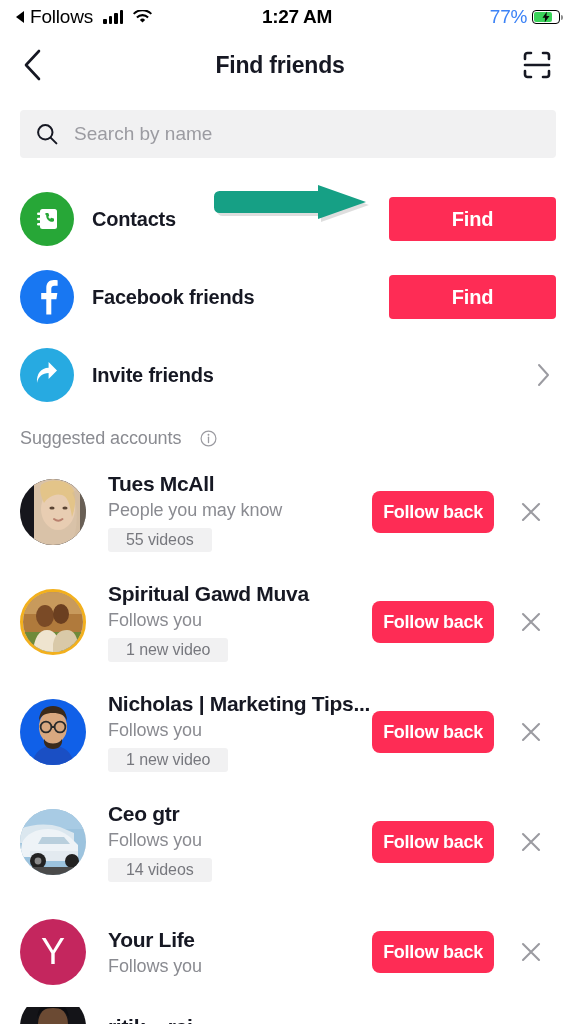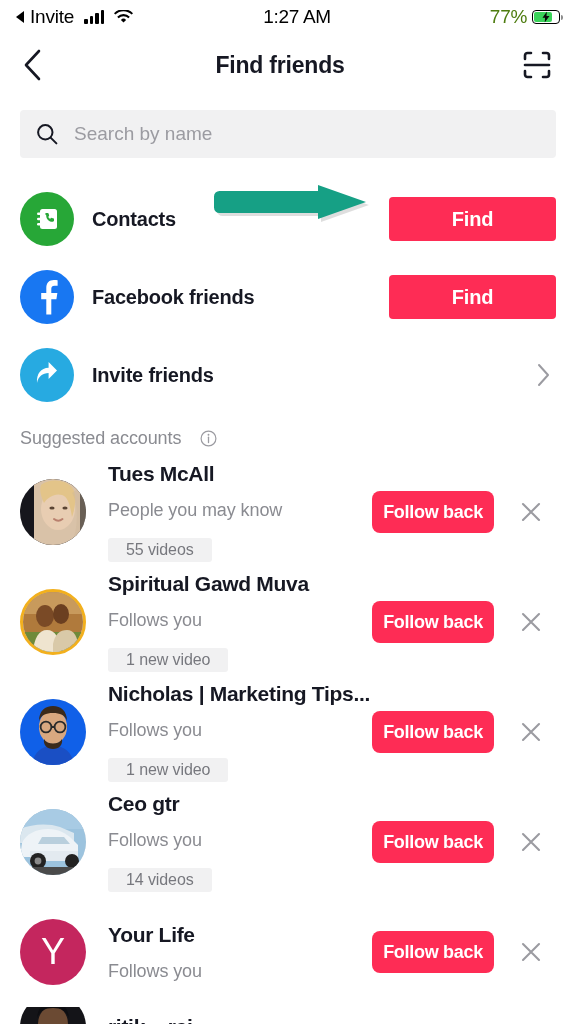--- a/index.html
+++ b/index.html
@@ -24,24 +24,24 @@
   .sb-carrier { font-size:19px; font-weight:400; color:#000; letter-spacing:-0.2px; }
   .sig { display:flex; align-items:flex-end; gap:2px; height:14px; margin-left:4px; }
   .sig i { display:block; width:3.5px; background:#000; border-radius:1px; }
   .sig i:nth-child(1){height:5px}
   .sig i:nth-child(2){height:8px}
   .sig i:nth-child(3){height:11px}
   .sig i:nth-child(4){height:14px}
   .wifi { margin-left:4px; width:19px; height:14px; position:relative; }
   .sb-time {
     position:absolute; left:18px; right:0; text-align:center;
-    font-size:19px; font-weight:400; color:#000; letter-spacing:-0.3px;
+    font-size:19px; font-weight:700; color:#000; letter-spacing:-0.3px;
   }
   .sb-right { margin-left:auto; display:flex; align-items:center; gap:5px; }
-  .sb-batt-pct { font-size:19px; color:#4d7c0f; letter-spacing:-0.3px; }
+  .sb-batt-pct { font-size:19px; color:#3b82f6; letter-spacing:-0.3px; }
   .batt {
     width:28px; height:14px; border:1.6px solid #000; border-radius:4px;
     position:relative; display:flex; align-items:center; padding:1.4px;
   }
   .batt::after{
     content:""; position:absolute; right:-4px; top:4px; width:2.4px; height:5px;
     background:rgba(0,0,0,.45); border-radius:0 2px 2px 0;
   }
   .batt .fill{ height:100%; width:77%; background:#3ad35a; border-radius:2px; }
   .bolt{
@@ -109,21 +109,21 @@
   }
   .acc-av {
     width:66px; height:66px; border-radius:50%; flex:0 0 66px; overflow:hidden;
     position:relative; background:#ddd;
   }
   .acc-av.ring { border:3px solid #f2b01e; }
   .acc-av .letter {
     position:absolute; inset:0; display:flex; align-items:center; justify-content:center;
     color:#fff; font-size:36px; font-weight:400; font-family:"Liberation Sans", sans-serif;
   }
-  .acc-txt { margin-left:22px; display:flex; flex-direction:column; gap:14px; min-width:0; flex:1; }
+  .acc-txt { margin-left:22px; display:flex; flex-direction:column; gap:4px; min-width:0; flex:1; }
   .acc-name {
     font-size:21px; font-weight:700; color:#161823; letter-spacing:-0.3px;
     white-space:nowrap; overflow:hidden; max-width:290px;
   }
   .acc-sub { font-size:18px; color:#8a8b91; letter-spacing:-0.1px; }
   .acc-badge {
     align-self:flex-start; margin-top:3px; background:#f1f1f2; border-radius:3px;
     padding:3px 18px; font-size:16px; color:#77787e; letter-spacing:-0.1px;
   }
   .btn-followback {
@@ -140,21 +140,21 @@
   .acc.partial .acc-av { width:66px; height:66px; }
 </style>
 </head>
 <body>
 
 <div class="screen">
 
   <div class="statusbar">
     <div class="sb-left">
       <span class="sb-back-tri"></span>
-      <span class="sb-carrier">Invite</span>
+      <span class="sb-carrier">Follows</span>
       <span class="sig">
           <i></i>
           <i></i>
           <i></i>
           <i></i>
         </span>
       <span class="wifi">
         <svg width="19" height="14" viewBox="0 0 19 14">
           <path d="M9.5 12.6 6.9 9.9a3.7 3.7 0 0 1 5.2 0z" fill="#000"></path>
           <path d="M9.5 6.2c1.9 0 3.6.75 4.85 2l1.45-1.5A9 9 0 0 0 9.5 4.1a9 9 0 0 0-6.3 2.6l1.45 1.5a6.85 6.85 0 0 1 4.85-2z" fill="#000"></path>

